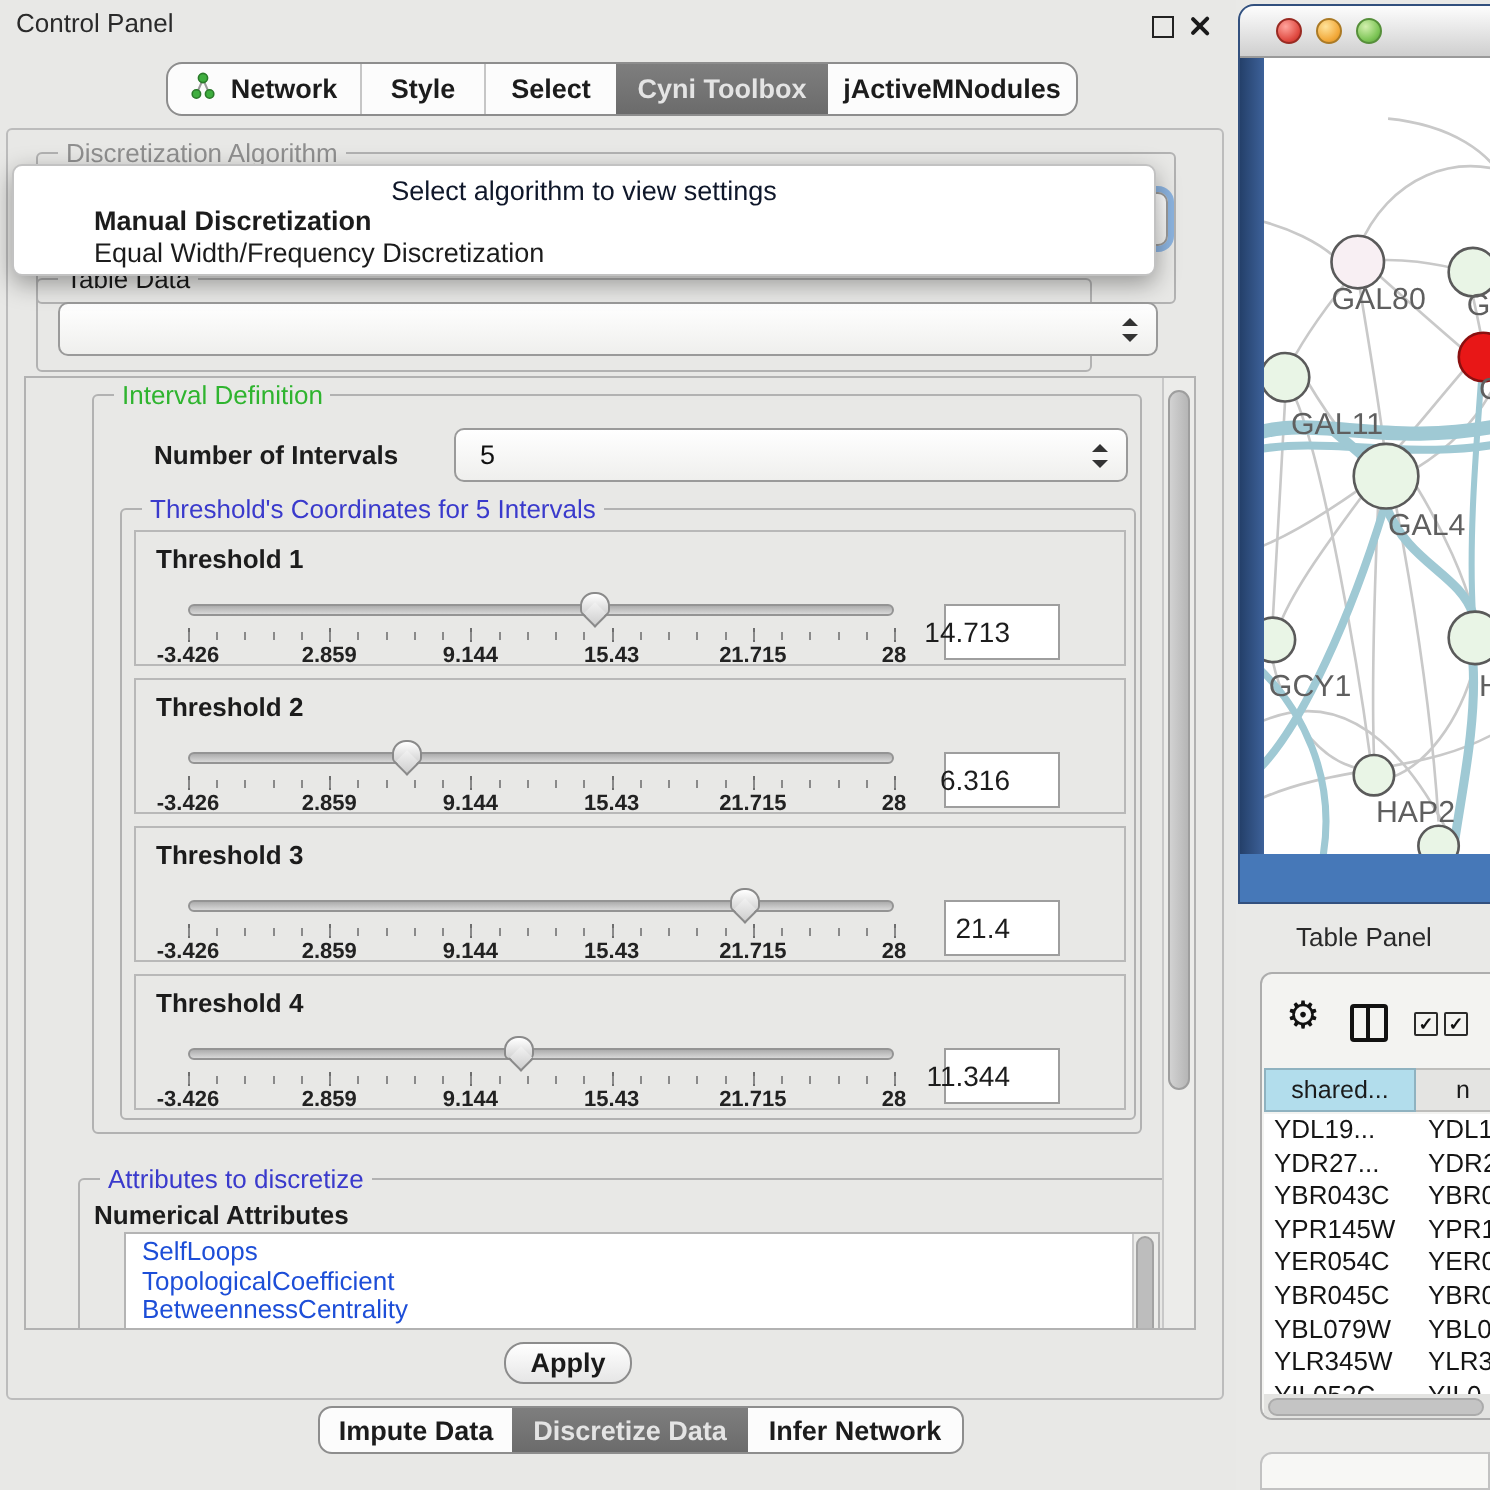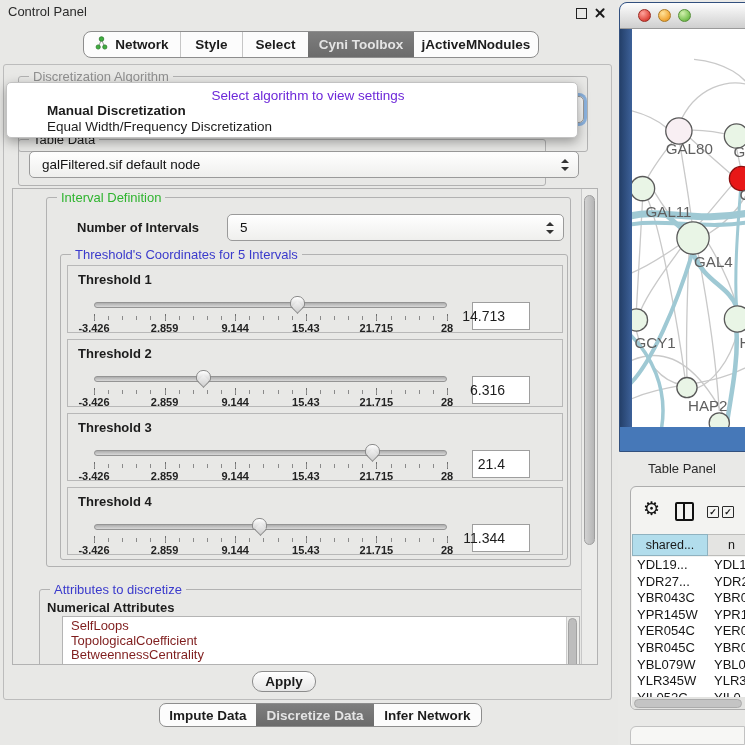--- a/index.html
+++ b/index.html
@@ -43,21 +43,21 @@
          border-right:4px solid transparent;border-bottom:4.5px solid #333;}
   .stepper::after{content:"";position:absolute;left:1px;bottom:0;border-left:4px solid transparent;
          border-right:4px solid transparent;border-top:4.5px solid #333;}
 
   
   .disc-combo{left:30px;top:96px;width:554px;box-shadow:0 0 0 3px rgba(90,150,220,.65);}
 
   
   .popup{left:6px;top:82px;width:570px;height:54px;background:#ffffff;border:1px solid #c2c2c2;
          border-radius:5px;box-shadow:0 4px 12px rgba(0,0,0,.35);z-index:60;}
-  .popup .ph{position:absolute;left:0;top:5px;width:100%;text-align:center;color:#6d28d9;font-size:13.5px;padding-left:16px;}
+  .popup .ph{position:absolute;left:0;top:5px;width:100%;text-align:center;color:#0f172a;font-size:13.5px;}
   .popup .opt{position:absolute;left:8px;font-size:13.5px;white-space:nowrap;margin-left:32px;}
   .popup .opt.b{top:20px;font-weight:bold;}
   .popup .opt.r{top:36px;}
 
   
   .scroll-pane{left:12px;top:188px;width:586px;height:477px;border:1px solid #b2b2b2;box-sizing:border-box;overflow:hidden;}
   .vscroll{position:absolute;right:0;top:0;width:16px;height:100%;background:#ececea;border-left:1px solid #c8c8c8;box-sizing:border-box;}
   .vthumb{position:absolute;left:1.5px;width:11px;border-radius:6px;background:linear-gradient(90deg,#d2d2d2,#b6b6b6);border:1px solid #9e9e9e;box-sizing:border-box;}
 
   
@@ -81,21 +81,21 @@
          background:repeating-linear-gradient(90deg,#6e6e6e 0,#6e6e6e 1px,transparent 1px,transparent 70.6px);}
   .tlabels{position:absolute;left:26px;top:56px;width:353px;height:12px;}
   .tlabels span{position:absolute;transform:translateX(-50%);font-size:11px;font-weight:bold;color:#222;white-space:nowrap;}
   .thr-value{position:absolute;left:404px;top:36px;width:58px;height:28px;background:#fff;border:1px solid #9e9e9e;
          box-sizing:border-box;display:flex;align-items:center;justify-content:flex-end;padding-right:24px;font-size:14px;}
 
   
   .attr-group{left:26px;top:400px;width:548px;height:95px;}
   .attr-head{position:absolute;left:7px;top:10px;font-size:13px;font-weight:bold;}
   .attr-list{position:absolute;left:22px;top:26px;width:518px;height:70px;background:#ffffff;border:1px solid #b4b4b4;box-sizing:border-box;overflow:hidden;}
-  .attr-item{padding-left:8px;font-size:13px;height:14.7px;line-height:14.7px;color:#7f1d1d;}
+  .attr-item{padding-left:8px;font-size:13px;height:14.7px;line-height:14.7px;color:#1d4ed8;}
   .attr-items{position:absolute;left:0;top:2px;right:14px;}
   .list-scroll{position:absolute;right:0;top:0;width:13px;height:100%;background:#ececea;border-left:1px solid #cccccc;box-sizing:border-box;}
   .list-thumb{position:absolute;left:1px;top:1px;width:9px;height:95%;border-radius:5px;background:#bdbdbd;border:1px solid #a2a2a2;box-sizing:border-box;}
 
   .apply-btn{left:252px;top:671px;width:64px;height:21px;border:1px solid #8c8c8c;border-radius:10px;
          background:linear-gradient(#ffffff,#e6e6e6);display:flex;align-items:center;justify-content:center;
          font-size:13.5px;font-weight:bold;color:#1a1a1a;box-sizing:border-box;}
 
   
   .bottom-tabs{left:143px;top:703px;height:22px;display:flex;background:#fcfcfc;border:1.5px solid #8d8d8d;
@@ -184,21 +184,20 @@
 
   <div class="abs popup">
     <div class="ph">Select algorithm to view settings</div>
     <div class="opt b">Manual Discretization</div>
     <div class="opt r">Equal Width/Frequency Discretization</div>
   </div>
 
   <div class="groupbox" style="left:18px;top:139px;width:528px;height:47px;text-align:center;">
     <span class="gtitle dark">Table Data</span>
     <div class="combo" style="left:10px;top:11px;width:550px;">
-      <span>galFiltered.sif default node</span>
       <span class="stepper"></span>
     </div>
   </div>
 
   <div class="abs scroll-pane">
 
     <div class="groupbox interval-group">
       <span class="gtitle green">Interval Definition</span>
       <span class="num-label">Number of Intervals</span>
       <div class="combo num-combo">

